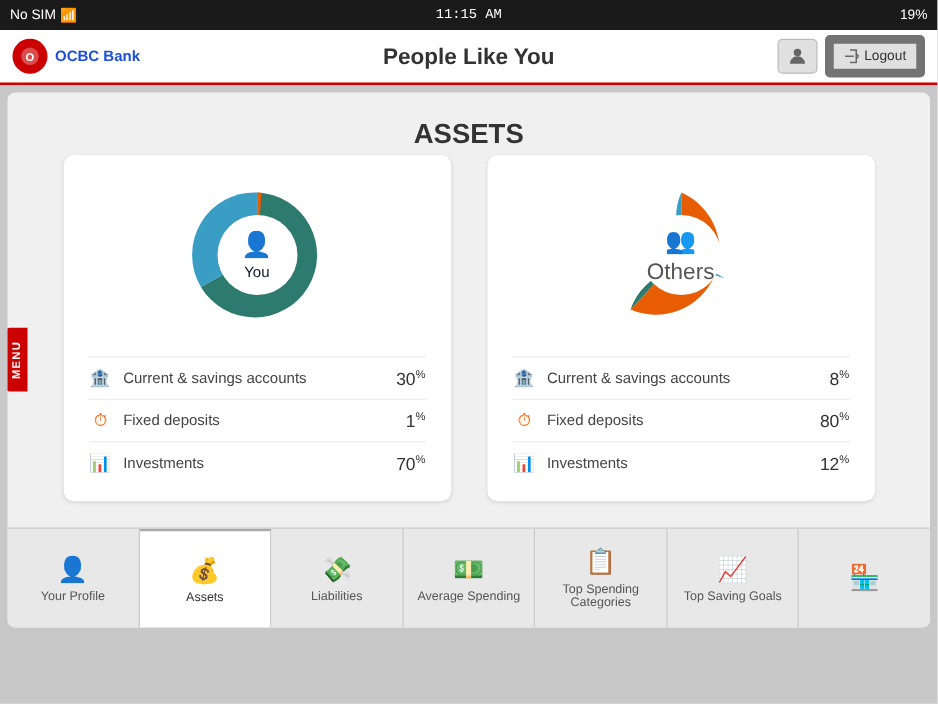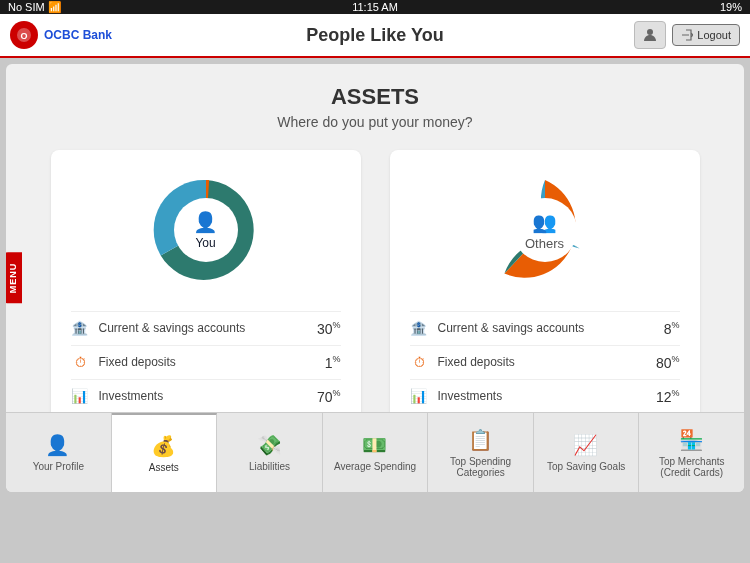--- a/index.html
+++ b/index.html
@@ -10,28 +10,28 @@
       height: 563px;
       overflow: hidden;
       position: relative;
     }
 
     
     .status-bar {
       background: #1a1a1a;
       color: white;
       font-size: 11px;
-      height: 14px;
+      height: 24px;
       display: flex;
       align-items: center;
       justify-content: space-between;
       padding: 0 8px;
     }
     .status-bar-left { display: flex; align-items: center; gap: 4px; }
-    .status-bar-center { position: absolute; left: 50%; transform: translateX(-50%); }
+    .status-bar-center { position: absolute; left: 50%; transform: translateX(-50%); font-family: Liberation Mono, monospace; }
     .status-bar-right { display: flex; align-items: center; gap: 4px; }
 
     
     .header {
       background: white;
       height: 44px;
       display: flex;
       align-items: center;
       justify-content: space-between;
       padding: 0 10px;
@@ -67,21 +67,21 @@
       left: 50%;
       transform: translateX(-50%);
     }
     .header-right {
       display: flex;
       align-items: center;
       gap: 6px;
     }
     .header-btn {
       background: #e0e0e0;
-      border: 1px solid #737373;
+      border: 7px solid #737373;
       border-radius: 4px;
       padding: 4px 8px;
       font-size: 11px;
       cursor: pointer;
       display: flex;
       align-items: center;
       gap: 4px;
       color: #333;
     }
     .profile-btn {
@@ -294,21 +294,20 @@
   </div>
 </div>
 
 <div class="main">
 
   <div class="menu-tab">MENU</div>
 
   <div class="assets-wrapper">
     <div class="assets-content">
       <div class="assets-title">ASSETS</div>
-      <div class="assets-subtitle">Where do you put your money?</div>
 
       <div class="charts-row">
 
         <div class="chart-section">
           <div class="donut-container">
             <div class="donut-wrapper">
               <svg width="130" height="130" viewBox="0 0 130 130">
 
                 <circle cx="65" cy="65" r="50" fill="white"></circle>
 
@@ -354,21 +353,21 @@
                 <path d="M65,65 L65,15 A50,50 0 1,1 24.4,108.5 Z" fill="#e85d04"></path>
 
                 <path d="M65,65 L24.4,108.5 A50,50 0 0,1 99.6,83.6 Z" fill="#2d7a6e"></path>
 
                 <path d="M65,65 L99.6,83.6 A50,50 0 0,1 65,15 Z" fill="#3a9ec4"></path>
 
                 <circle cx="65" cy="65" r="32" fill="white"></circle>
               </svg>
               <div class="donut-label">
                 <span style="font-size:20px;color:#4a90c4;">👥</span>
-                <span style="font-size:13px;color:#555;">Others</span>
+                <span style="font-size:18px;color:#555;">Others</span>
               </div>
             </div>
           </div>
 
           <div class="legend-row">
             <span class="legend-icon" style="color:#3a9ec4;">🏦</span>
             <span class="legend-label">Current &amp; savings accounts</span>
             <span class="legend-pct">8<sup>%</sup></span>
           </div>
           <div class="legend-row">
@@ -407,17 +406,16 @@
     <div class="nav-item">
       <span class="nav-icon">📋</span>
       <span>Top Spending Categories</span>
     </div>
     <div class="nav-item">
       <span class="nav-icon">📈</span>
       <span>Top Saving Goals</span>
     </div>
     <div class="nav-item">
       <span class="nav-icon">🏪</span>
-      <span>Top Merchants (Credit Cards)</span>
     </div>
   </div>
 
 </div>
 
 </body></html>

